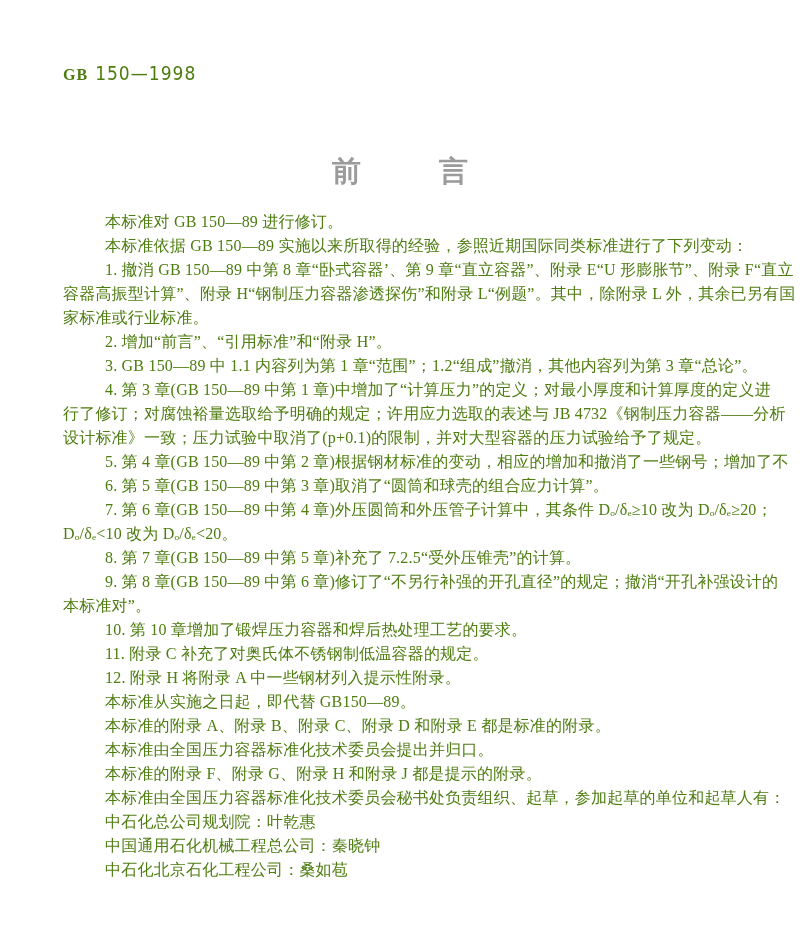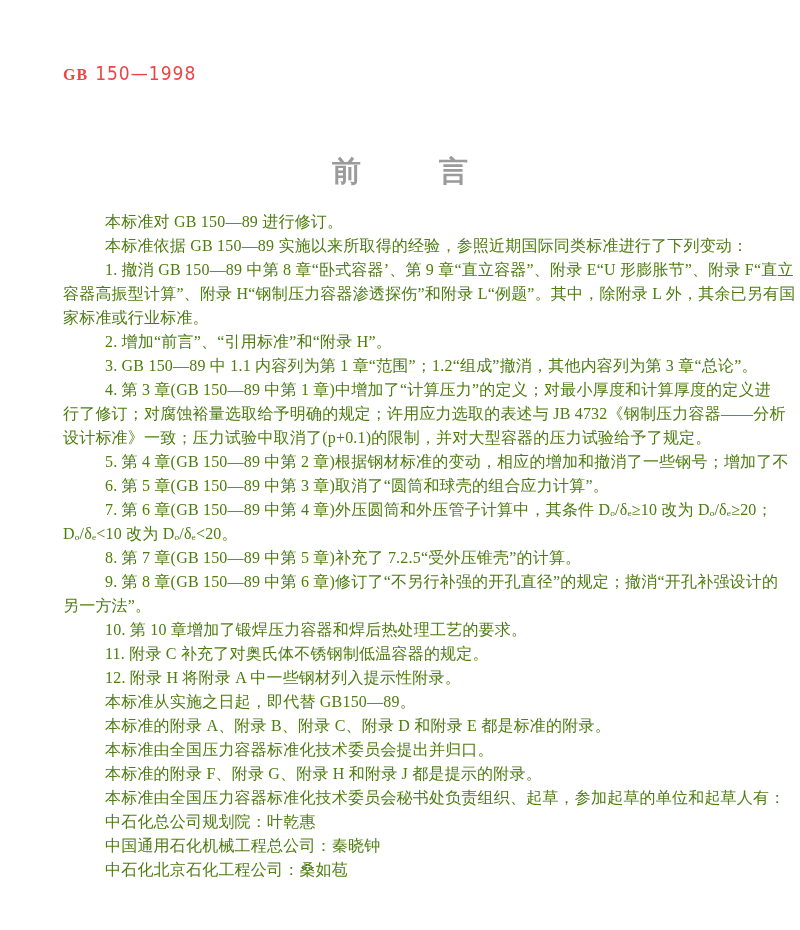--- a/index.html
+++ b/index.html
@@ -12,21 +12,21 @@
     width: 800px;
     height: 930px;
     background: #ffffff;
     overflow: hidden;
     font-family: "Liberation Serif", "DejaVu Serif", serif;
   }
   .std-header {
     position: absolute;
     left: 63px;
     top: 62px;
-    color: #ef4444;
+    color: #4d7c0f;
     white-space: nowrap;
   }
   .std-header .code {
     font-weight: bold;
     font-size: 16px;
     letter-spacing: 1px;
   }
   .std-header .num {
     font-size: 19px;
     margin-left: 7px;
@@ -89,21 +89,21 @@
       <div class="line indent">3.  GB 150—89 中 1.1 内容列为第 1 章“范围”；1.2“组成”撤消，其他内容列为第 3 章“总论”。</div>
       <div class="line indent">4.  第 3 章(GB 150—89 中第 1 章)中增加了“计算压力”的定义；对最小厚度和计算厚度的定义进</div>
       <div class="line">行了修订；对腐蚀裕量选取给予明确的规定；许用应力选取的表述与 JB 4732《钢制压力容器——分析</div>
       <div class="line">设计标准》一致；压力试验中取消了(p+0.1)的限制，并对大型容器的压力试验给予了规定。</div>
       <div class="line indent">5.  第 4 章(GB 150—89 中第 2 章)根据钢材标准的变动，相应的增加和撤消了一些钢号；增加了不</div>
       <div class="line indent">6.  第 5 章(GB 150—89 中第 3 章)取消了“圆筒和球壳的组合应力计算”。</div>
       <div class="line indent">7.  第 6 章(GB 150—89 中第 4 章)外压圆筒和外压管子计算中，其条件 Dₒ/δₑ≥10 改为 Dₒ/δₑ≥20；</div>
       <div class="line">Dₒ/δₑ&lt;10 改为 Dₒ/δₑ&lt;20。</div>
       <div class="line indent">8.  第 7 章(GB 150—89 中第 5 章)补充了 7.2.5“受外压锥壳”的计算。</div>
       <div class="line indent">9.  第 8 章(GB 150—89 中第 6 章)修订了“不另行补强的开孔直径”的规定；撤消“开孔补强设计的</div>
-      <div class="line">另一方法”。</div>
+      <div class="line">本标准对”。</div>
       <div class="line indent">10.  第 10 章增加了锻焊压力容器和焊后热处理工艺的要求。</div>
       <div class="line indent">11.  附录 C 补充了对奥氏体不锈钢制低温容器的规定。</div>
       <div class="line indent">12.  附录 H 将附录 A 中一些钢材列入提示性附录。</div>
       <div class="line indent">本标准从实施之日起，即代替 GB150—89。</div>
       <div class="line indent">本标准的附录 A、附录 B、附录 C、附录 D 和附录 E 都是标准的附录。</div>
       <div class="line indent">本标准由全国压力容器标准化技术委员会提出并归口。</div>
       <div class="line indent">本标准的附录 F、附录 G、附录 H 和附录 J 都是提示的附录。</div>
       <div class="line indent">本标准由全国压力容器标准化技术委员会秘书处负责组织、起草，参加起草的单位和起草人有：</div>
       <div class="line indent">中石化总公司规划院：叶乾惠</div>
       <div class="line indent">中国通用石化机械工程总公司：秦晓钟</div>

